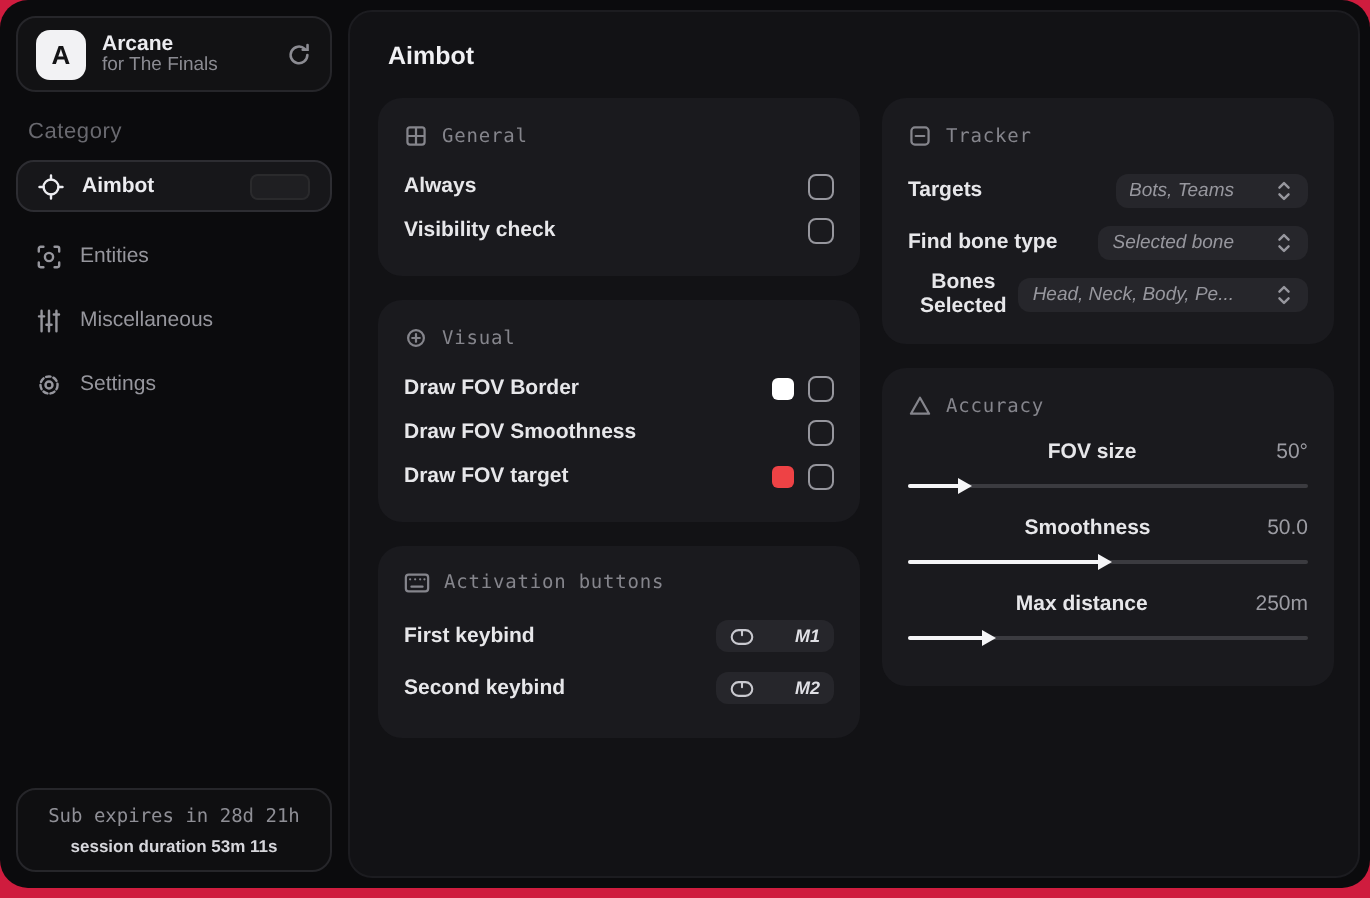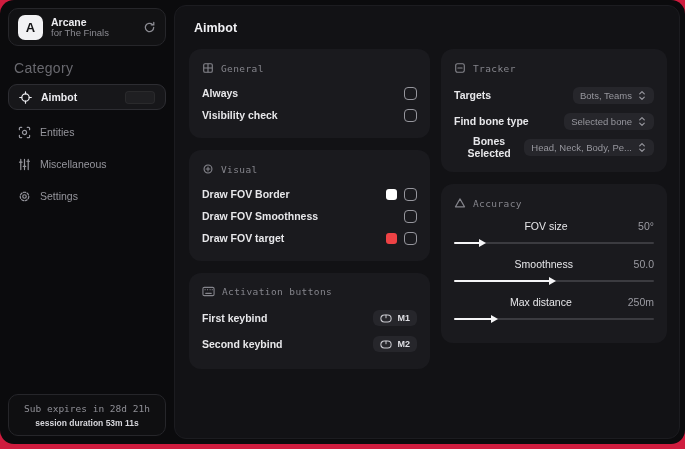--- a/index.html
+++ b/index.html
@@ -26,21 +26,21 @@
     color:#141416; font-weight:bold; font-size:13px; flex:0 0 auto;
   }
   .app-titles { flex:1; line-height:1.15; overflow:hidden; }
   .app-name { color:#ececf0; font-size:10.5px; font-weight:bold; }
   .app-sub  { color:#8b8b92; font-size:9.5px; }
   .icon { display:inline-flex; align-items:center; justify-content:center; flex:0 0 auto; }
   .icon svg { display:block; }
   .refresh { color:#8b8b92; }
 
   .category-label {
-    margin:14px 14px 8px; color:#69696f; font-size:14px; letter-spacing:.3px;
+    margin:14px 14px 8px; color:#69696f; font-size:11px; letter-spacing:.3px;
   }
   .nav { display:flex; flex-direction:column; }
   .nav-item {
     height:26px; margin:0 8px 4px; padding:0 10px; border-radius:9px;
     display:flex; align-items:center; gap:9px;
     color:#96969d; font-size:10.5px; cursor:pointer;
   }
   .nav-item.active {
     background:#17171a; border:1px solid #2d2d32; color:#ececf0; font-weight:bold;
     margin-bottom:8px;
@@ -86,33 +86,33 @@
   .checkbox {
     width:13px; height:13px; border:1.5px solid #96969d; border-radius:4px;
     background:transparent; cursor:pointer; flex:0 0 auto;
   }
   .swatch {
     width:11px; height:11px; border-radius:3px; margin-right:7px; cursor:pointer; flex:0 0 auto;
   }
   .tall { height:26px; }
 
   .key-pill, .select-pill {
-    display:flex; align-items:center; gap:5px; background:#26262b;
-    border-radius:6px; padding:3px 7px; cursor:pointer;
+    display:flex; align-items:center; gap:20px; background:#26262b;
+    border-radius:6px; padding:3px 7px; cursor:pointer;font-style:italic;
   }
   .key-pill { color:#dfdfe4; font-size:9px; font-weight:bold; }
   .key-pill .icon { color:#c9c9cf; }
   .select-pill { color:#97979e; font-size:9.5px; font-weight:normal; }
   .select-pill .val { max-width:118px; overflow:hidden; white-space:nowrap; text-overflow:ellipsis; }
   .select-pill .icon { color:#97979e; }
 
   
   .acc-row { margin-bottom:4px; }
   .acc-top { display:flex; align-items:center; height:18px; }
-  .acc-label { color:#e7e7ea; font-size:10.5px; font-weight:400; flex:1; }
+  .acc-label { color:#e7e7ea; font-size:10.5px; font-weight:700; flex:1; }
   .acc-value { color:#9b9ba2; font-size:10.5px; }
   .slider { position:relative; height:12px; margin:2px 0 6px; cursor:pointer; }
   .slider-track {
     position:absolute; left:0; right:0; top:5px; height:2px;
     background:#3b3b40; border-radius:2px;
   }
   .slider-fill {
     position:absolute; left:0; top:5px; height:2px; background:#f5f5f7; border-radius:2px;
   }
   .slider-thumb {

